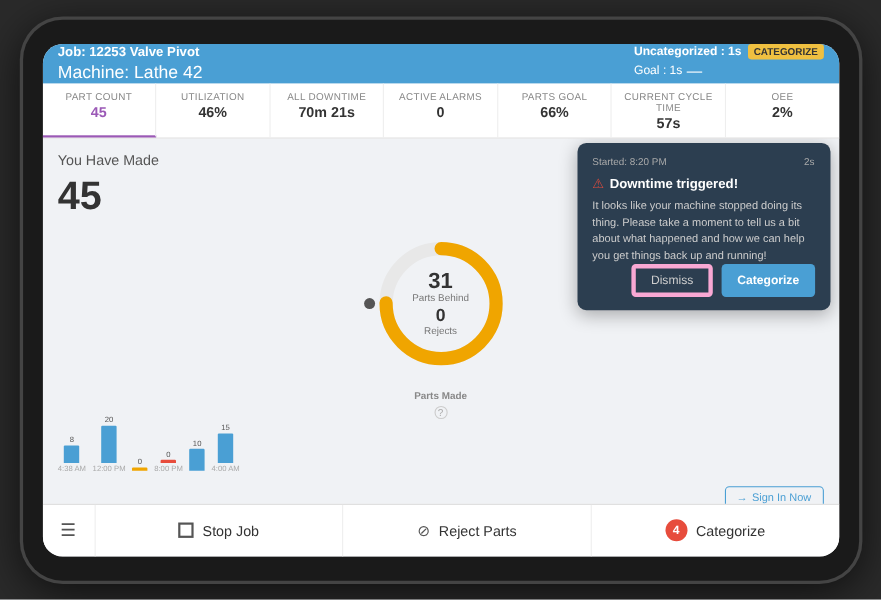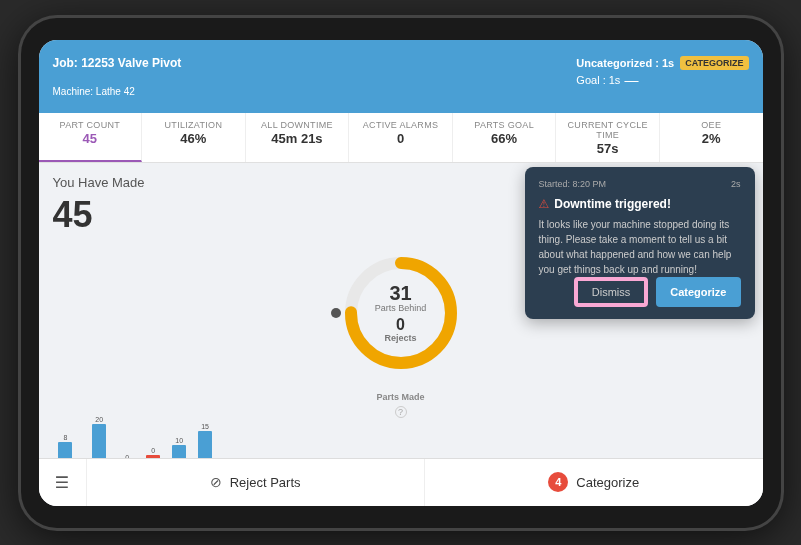--- a/index.html
+++ b/index.html
@@ -26,29 +26,29 @@
       background: #f0f2f5;
       border-radius: 18px;
       flex: 1;
       overflow: hidden;
       display: flex;
       flex-direction: column;
     }
     
     .header {
       background: #4a9fd4;
-      padding: 16px 14px;
+      padding: 0 14px;
       display: flex;
       justify-content: space-between;
       align-items: flex-start;
       flex-shrink: 0;
     }
     .header-left { color: white; }
     .job-title { font-size: 12px; font-weight: 700; }
-    .machine-name { font-size: 10px; font-weight: 400; margin-top: 16px; }
+    .machine-name { font-size: 16px; font-weight: 400; margin-top: 4px; }
     .header-right { text-align: right; color: white; }
     .uncategorized-row { display: flex; align-items: center; gap: 6px; justify-content: flex-end; }
     .uncategorized-text { font-size: 11px; font-weight: 600; }
     .categorize-badge {
       background: #f0c040;
       color: #333;
       font-size: 9px;
       font-weight: 700;
       padding: 2px 5px;
       border-radius: 3px;
@@ -120,21 +120,21 @@
     .donut-center {
       position: absolute;
       top: 50%;
       left: 50%;
       transform: translate(-50%, -50%);
       text-align: center;
     }
     .behind-num { font-size: 20px; font-weight: 700; color: #333; line-height: 1; }
     .behind-label { font-size: 9px; color: #777; }
     .rejects-num { font-size: 16px; font-weight: 700; color: #333; margin-top: 4px; line-height: 1; }
-    .rejects-label { font-size: 9px; color: #777; font-weight: bold; }
+    .rejects-label { font-size: 9px; color: #777; }
     
     .small-chart-section {
       margin-top: 4px;
     }
     .chart-title-row {
       display: flex;
       align-items: center;
       gap: 4px;
       margin-bottom: 4px;
       flex-direction: column;
@@ -314,21 +314,21 @@
       <div class="stat-item active">
         <div class="stat-label">Part Count</div>
         <div class="stat-value">45</div>
       </div>
       <div class="stat-item">
         <div class="stat-label">Utilization</div>
         <div class="stat-value">46%</div>
       </div>
       <div class="stat-item">
         <div class="stat-label">All Downtime</div>
-        <div class="stat-value">45m 21s</div>
+        <div class="stat-value">70m 21s</div>
       </div>
       <div class="stat-item">
         <div class="stat-label">Active Alarms</div>
         <div class="stat-value">0</div>
       </div>
       <div class="stat-item">
         <div class="stat-label">Parts Goal</div>
         <div class="stat-value">66%</div>
       </div>
       <div class="stat-item">
@@ -430,20 +430,24 @@
           <span>Sign In Now</span>
         </button>
       </div>
     </div>
 
     <div class="bottom-toolbar">
       <div class="toolbar-menu">
         <span class="hamburger">☰</span>
       </div>
       <div class="toolbar-btn">
+        <span class="stop-icon"></span>
+        <span>Stop Job</span>
+      </div>
+      <div class="toolbar-btn">
         <span class="reject-icon">⊘</span>
         <span>Reject Parts</span>
       </div>
       <div class="toolbar-btn categorize-btn">
         <span class="cat-badge">4</span>
         <span>Categorize</span>
       </div>
     </div>
 
   </div>

